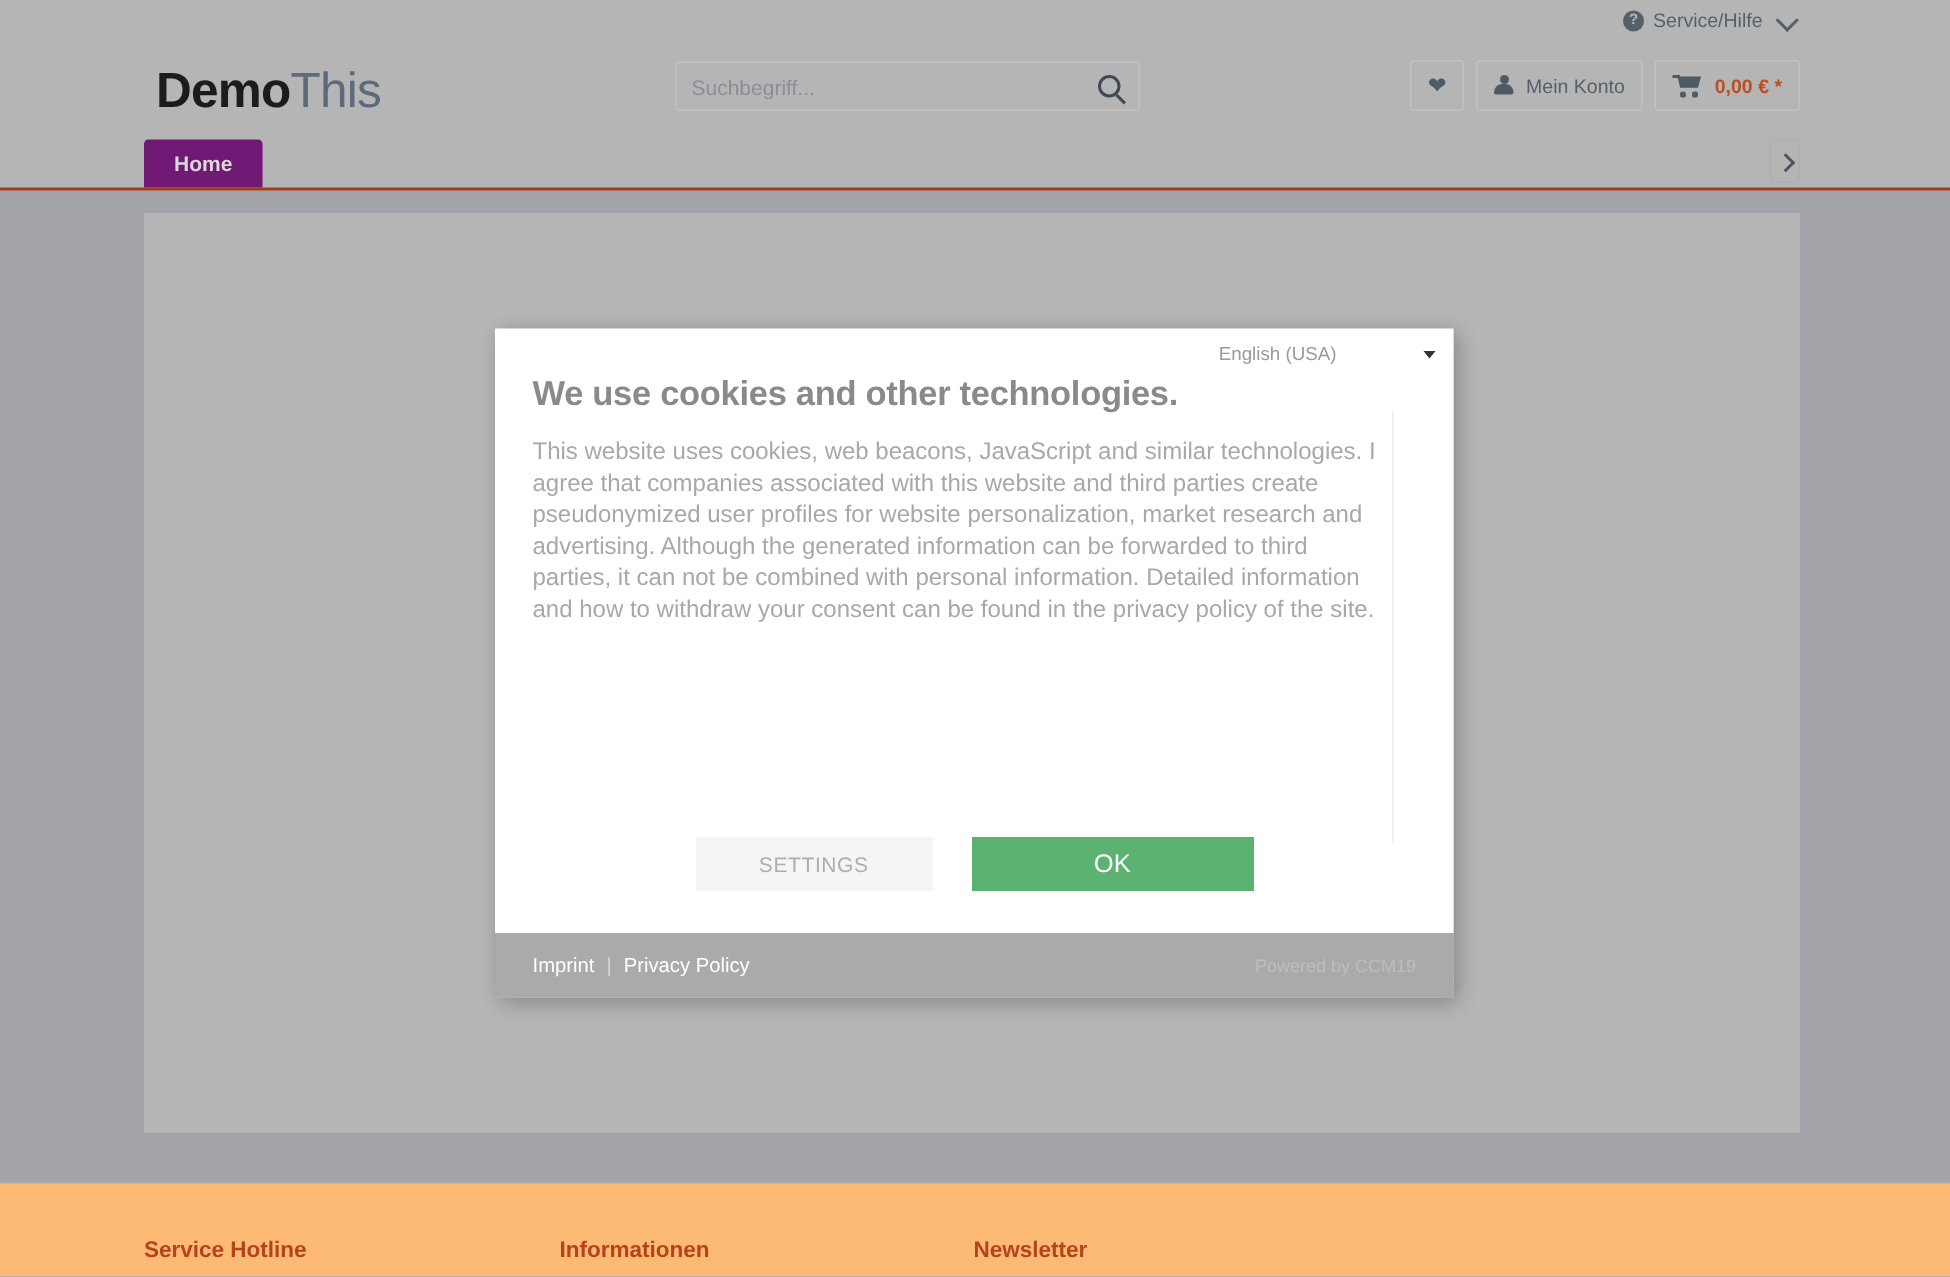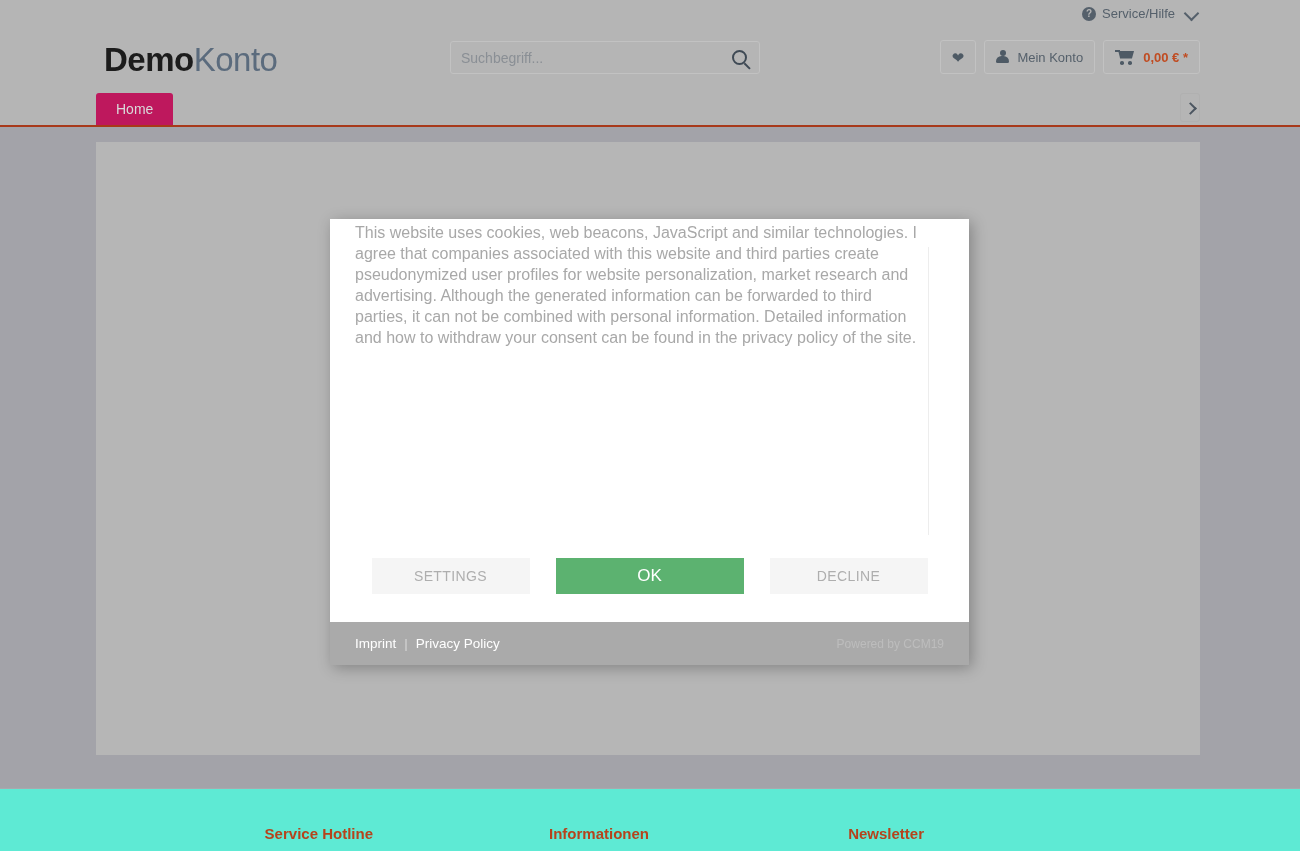--- a/index.html
+++ b/index.html
@@ -211,23 +211,23 @@
     width: 1300px;
     height: 38px;
     background: #b5b5b5;
     border-bottom: 2px solid #a8391a;
   }
   .nav-home {
     position: absolute;
     left: 96px; top: 4px;
     height: 32px;
     padding: 0 20px;
-    background: #be185d;
+    background: #701a75;
     color: #d9d9d9;
-    font-weight: normal;
+    font-weight: bold;
     font-size: 14px;
     line-height: 32px;
     border-radius: 3px 3px 0 0;
     cursor: pointer;
   }
   .nav-next {
     position: absolute;
     right: 100px; top: 4px;
     width: 20px; height: 29px;
     border: 1px solid #b0b0b0;
@@ -253,23 +253,22 @@
     height: 613px;
     background: #b6b6b6;
   }
 
   
   .footer {
     position: absolute;
     top: 788px; left: 0;
     width: 1300px;
     height: 63px;
-    background: #5eead4;
+    background: #fdba74;
     border-top: 1px solid #a9a9ae;
-    text-align: right;
   }
   .footer-cols {
     position: absolute;
     top: 36px;
     left: 96px;
     width: 1104px;
     display: flex;
   }
   .footer-col {
     font-size: 15px;
@@ -401,21 +400,21 @@
 
 <div class="header-band">
 
   <div class="service-help">
     <span class="q-icon">?</span>
     <span>Service/Hilfe</span>
     <span class="chev-down"></span>
   </div>
 
   <div class="logo">
-    <span class="demo">Demo</span><span class="shop">Konto</span>
+    <span class="demo">Demo</span><span class="shop">This</span>
   </div>
 
   <div class="search-wrap">
     <input class="search-input" type="text" placeholder="Suchbegriff..." style="">
     <button class="search-btn">
       <span class="mag"></span>
     </button>
   </div>
 
   <div class="hdr-actions">
@@ -449,30 +448,36 @@
   <div class="footer-cols">
     <div class="footer-col fc0">Service Hotline</div>
     <div class="footer-col fc2">Informationen</div>
     <div class="footer-col fc3">Newsletter</div>
   </div>
 </div>
 
 <div class="modal">
   <div class="modal-main">
 
+    <div class="lang-row">
+      <div class="lang-select">
+        <span class="lang-label">English (USA)</span>
+        <span class="caret"></span>
+      </div>
+    </div>
 
     <div class="modal-body">
+      <div class="modal-title">We use cookies and other technologies.</div>
       <div class="modal-text">This website uses cookies, web beacons, JavaScript and similar technologies. I agree that companies associated with this website and third parties create pseudonymized user profiles for website personalization, market research and advertising. Although the generated information can be forwarded to third parties, it can not be combined with personal information. Detailed information and how to withdraw your consent can be found in the privacy policy of the site.</div>
       <div class="scroll-line"></div>
     </div>
 
     <div class="modal-buttons">
       <button class="btn btn-settings">SETTINGS</button>
       <button class="btn btn-ok">OK</button>
-      <button class="btn btn-decline">DECLINE</button>
     </div>
   </div>
 
   <div class="modal-footer">
     <div class="footer-links">
       <a>Imprint</a>
       <span class="sep">|</span>
       <a>Privacy Policy</a>
     </div>
     <div class="powered">Powered by CCM19</div>

